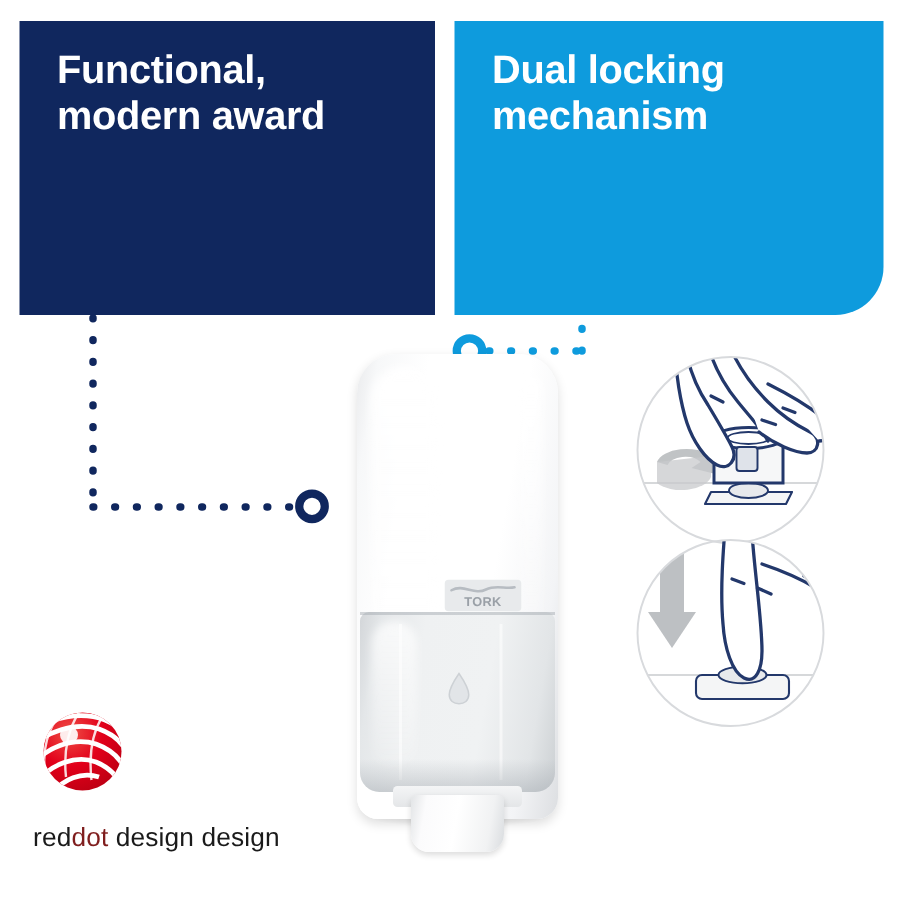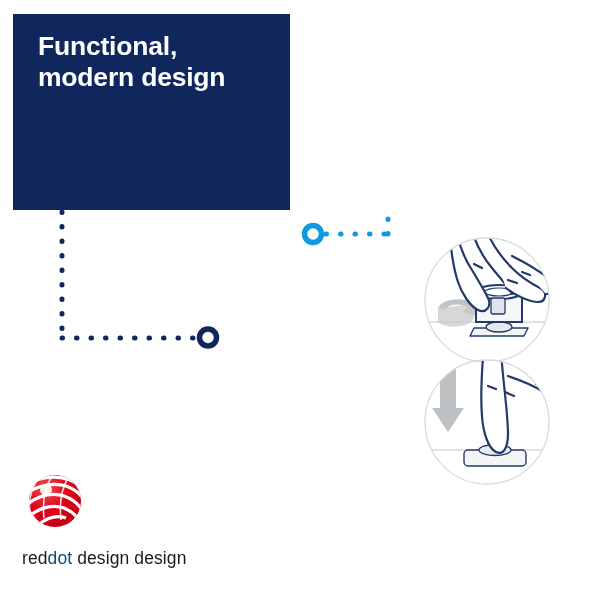--- a/index.html
+++ b/index.html
@@ -42,48 +42,77 @@
   .disp-shadow{position:absolute;left:6px;top:300px;width:122px;height:16px;border-radius:50%;
     background:radial-gradient(ellipse at center,rgba(0,0,0,.14),rgba(0,0,0,0) 70%);}
 
   
   .illus{position:absolute;left:412px;top:236px;width:150px;height:252px;}
 
   
   .reddot{position:absolute;left:24px;top:468px;}
   .reddot-sphere{width:62px;height:62px;}
   .reddot-text{position:absolute;left:-2px;top:80px;font-size:17.5px;color:#1a1a1a;white-space:nowrap;letter-spacing:.1px;}
-  .reddot-text .rd-red{color:#0c4a6e;}
+  .reddot-text .rd-red{color:#7f1d1d;}
 </style>
 </head>
 <body>
 
 <div class="stage">
 
   <div class="panel panel-navy">
     <div class="panel-title">Functional,
-modern design</div>
-  </div>
-
+modern award</div>
+  </div>
+
+  <div class="panel panel-blue">
+    <div class="panel-title">Dual locking
+mechanism</div>
+  </div>
 
   <svg class="dots-svg" viewBox="0 0 600 600">
 
     <g stroke="#10275e" stroke-width="5" stroke-linecap="round" stroke-dasharray="0.5 14" fill="none">
       <path d="M62,212 L62,338"></path>
       <path d="M62,338 L198,338"></path>
     </g>
     <circle cx="208" cy="337.5" r="8.5" fill="none" stroke="#10275e" stroke-width="5.5"></circle>
 
     <g stroke="#0e9bdd" stroke-width="5" stroke-linecap="round" stroke-dasharray="0.5 14" fill="none">
       <path d="M326,234 L388,234"></path>
       <path d="M388,234 L388,212"></path>
     </g>
     <circle cx="313" cy="234" r="8.5" fill="none" stroke="#0e9bdd" stroke-width="5.5"></circle>
   </svg>
 
+  <div class="dispenser">
+    <div class="disp-shadow"></div>
+    <div class="disp-body">
+      <div class="disp-gloss"></div>
+      <div class="disp-gloss2"></div>
+
+      <svg class="tork-logo" viewBox="0 0 104 44">
+        <rect x="1" y="1" width="102" height="42" rx="5" fill="#e8eaec"></rect>
+        <path d="M10,15 C26,6 40,22 56,14 C70,7 82,14 94,11" stroke="#b7bcc2" stroke-width="3.4" fill="none" stroke-linecap="round"></path>
+        <text x="52" y="36" text-anchor="middle" font-family="Liberation Sans, sans-serif" font-size="17" font-weight="bold" fill="#9aa0a7" letter-spacing="0.5">TORK</text>
+      </svg>
+
+      <div class="disp-window">
+        <div class="disp-window-sheen"></div>
+        <div class="disp-rib" style="left:26px"></div>
+        <div class="disp-rib" style="left:93px"></div>
+        <svg class="disp-drop" viewBox="0 0 16 22">
+          <path d="M8,1 C8,1 14.5,10.5 14.5,15.2 C14.5,19.1 11.6,21.2 8,21.2 C4.4,21.2 1.5,19.1 1.5,15.2 C1.5,10.5 8,1 8,1 Z" fill="#e2e5e8" stroke="#cdd1d5" stroke-width="1"></path>
+        </svg>
+        <div class="disp-bottom-shade"></div>
+      </div>
+    </div>
+    <div class="disp-lever-neck"></div>
+    <div class="disp-lever"></div>
+  </div>
 
   <svg class="illus" viewBox="0 0 150 252">
     <defs>
       <clipPath id="clipTop">
           <circle cx="75" cy="64" r="62"></circle>
         </clipPath>
       <clipPath id="clipBot">
           <circle cx="75" cy="186" r="62"></circle>
         </clipPath>
     </defs>

